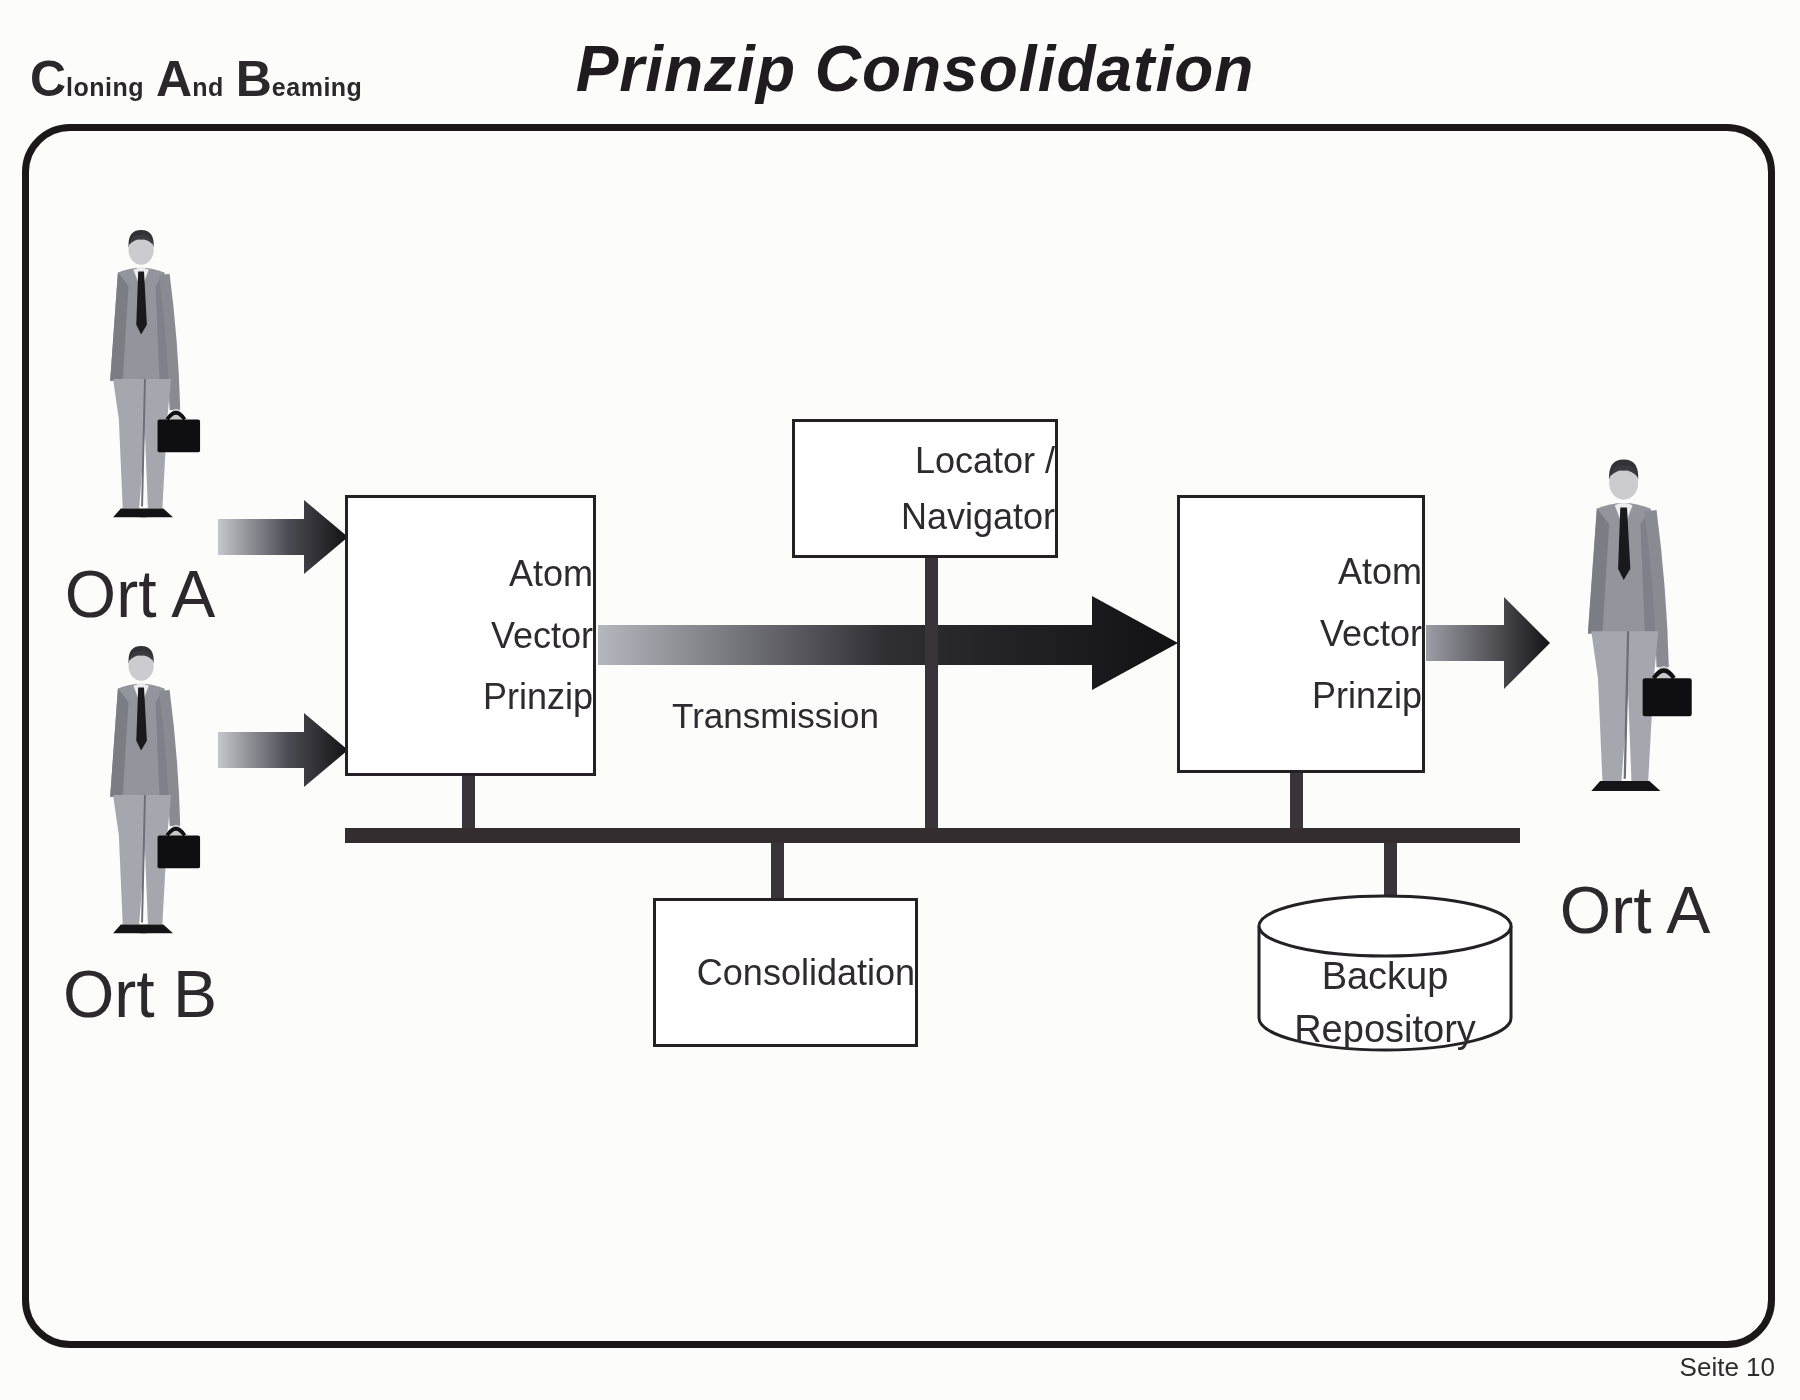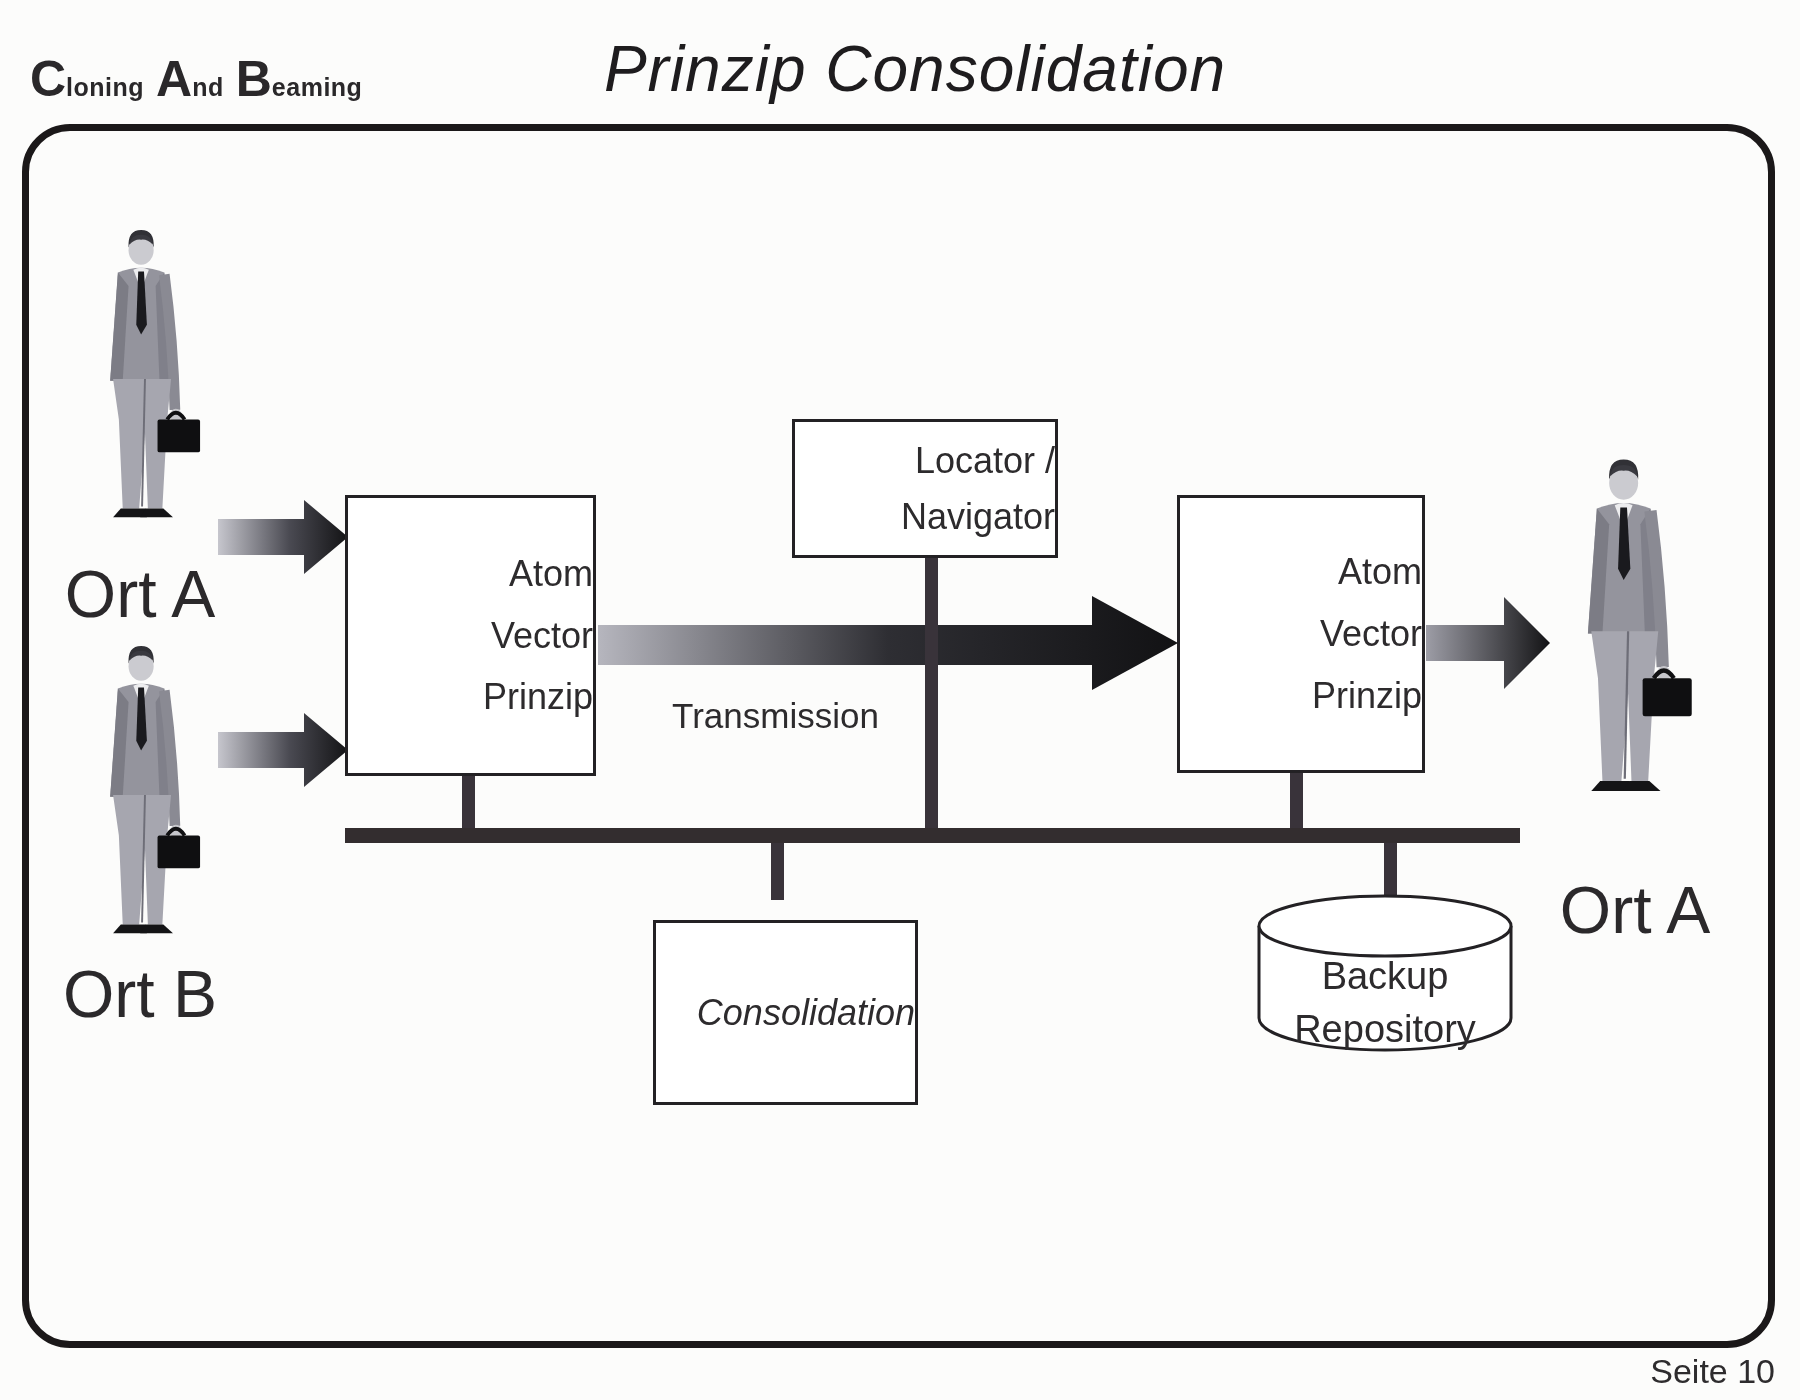--- a/index.html
+++ b/index.html
@@ -9,39 +9,39 @@
     font-family:"Liberation Sans","DejaVu Sans",sans-serif;
     padding-left:28px;
   }
   
   .logo{position:absolute; left:30px; top:50px; white-space:nowrap; font-weight:bold; color:#2a282a;}
   .logo .big{font-size:50px;}
   .logo .small{font-size:25px; letter-spacing:.5px;}
   .logo .word{margin-right:12px;}
   .title{
     position:absolute; left:515px; top:32px; width:800px; text-align:center;
-    font-size:64px; font-weight:normal; font-style:italic; color:#1e1c1e; letter-spacing:1px;
+    font-size:64px; font-weight:bold; font-style:italic; color:#1e1c1e; letter-spacing:1px;
   }
   
   .frame{
     position:absolute; left:22px; top:124px; width:1753px; height:1224px;
     box-sizing:border-box; border:7px solid #1b1819; border-radius:48px; background:transparent;
   }
   
   .node{
     position:absolute; box-sizing:border-box; background:#ffffff;
     border:3px solid #232124; display:flex; flex-direction:column;
     align-items:flex-end; justify-content:center; text-align:center;
     font-size:36px; color:#2d2b2d;
   }
   .node span{display:block;}
   .scanner{left:345px; top:495px; width:251px; height:281px; line-height:1.72;}
   .locator{left:792px; top:419px; width:266px; height:139px; line-height:1.55;}
   .plotter{left:1177px; top:495px; width:248px; height:278px; line-height:1.72;}
-  .consolidation{left:653px; top:920px; width:265px; height:185px;font-style:italic;}
+  .consolidation{left:653px; top:898px; width:265px; height:149px;}
   
   .bus{position:absolute; left:345px; top:828px; width:1175px; height:15px; background:#332d2f;}
   .conn{position:absolute; width:13px; background:#39333a;}
   .conn-scanner{left:462px; top:772px; height:58px;}
   .conn-locator{left:925px; top:556px; height:274px;}
   .conn-plotter{left:1290px; top:770px; height:60px;}
   .conn-consolidation{left:771px; top:840px; height:60px;}
   .conn-backup{left:1384px; top:840px; height:66px;}
   
   .arrow{position:absolute;}
@@ -60,21 +60,21 @@
   .backup-label{
     position:absolute; left:1254px; top:950px; width:262px; text-align:center;
     font-size:38px; line-height:1.4; color:#2d2b2d;
   }
   
   .person{position:absolute;}
   .person-a{left:86px; top:226px; width:116px; height:300px;}
   .person-b{left:86px; top:642px; width:116px; height:300px;}
   .person-right{left:1560px; top:455px; width:134px; height:346px;}
   
-  .footer-page{position:absolute; left:1600px; top:1352px; width:175px; text-align:right; font-size:34px; color:#2e2c2e;}
+  .footer-page{position:absolute; left:1600px; top:1352px; width:175px; text-align:right; font-size:26px; color:#2e2c2e;}
   .defs-holder{position:absolute; width:0; height:0; overflow:hidden;}
 </style>
 </head>
 <body>
 
 <div class="page">
 
   <svg class="defs-holder" aria-hidden="true">
     <defs>
       <symbol id="businessman" viewBox="0 0 120 310">

